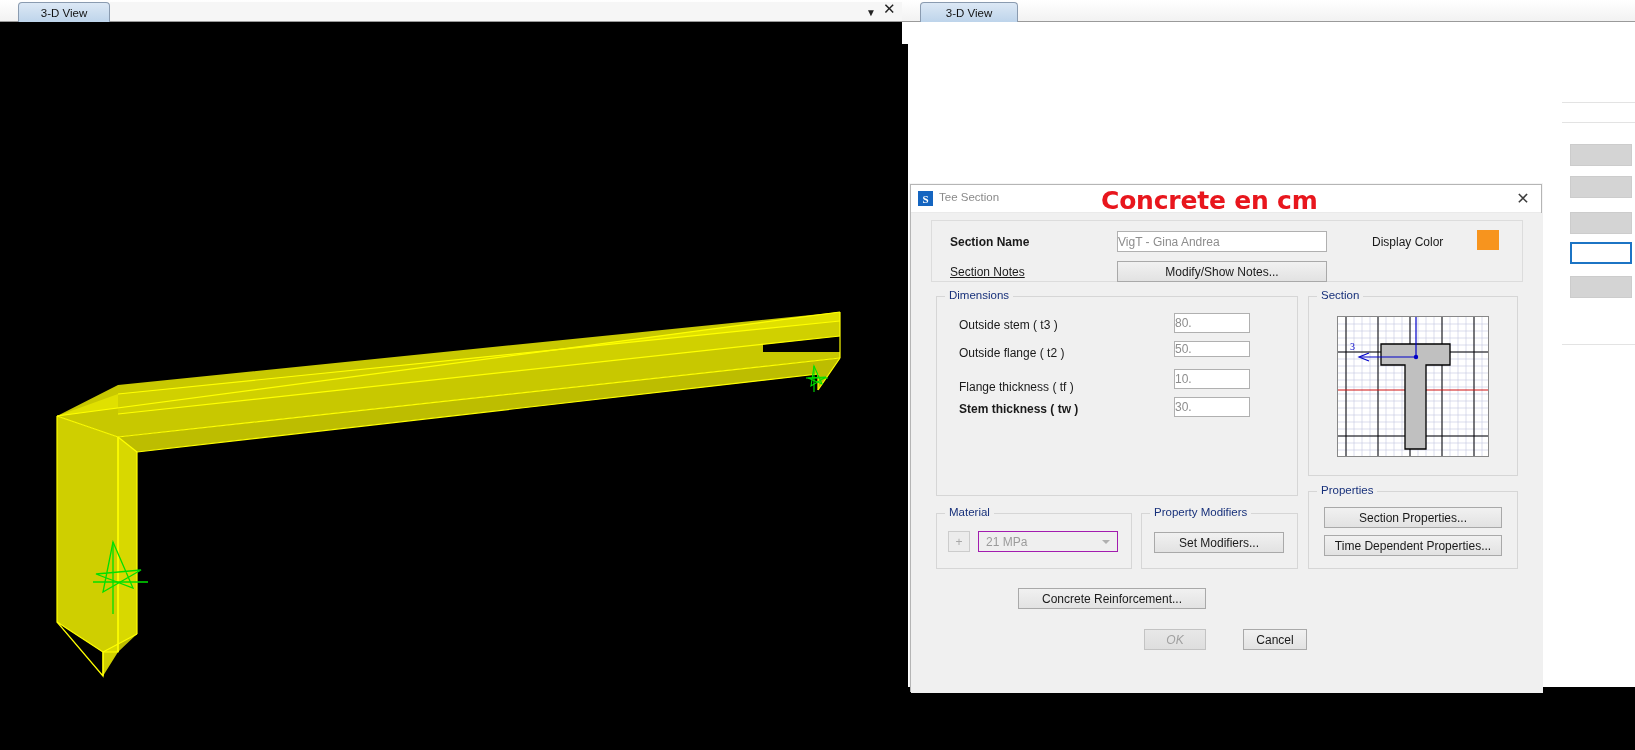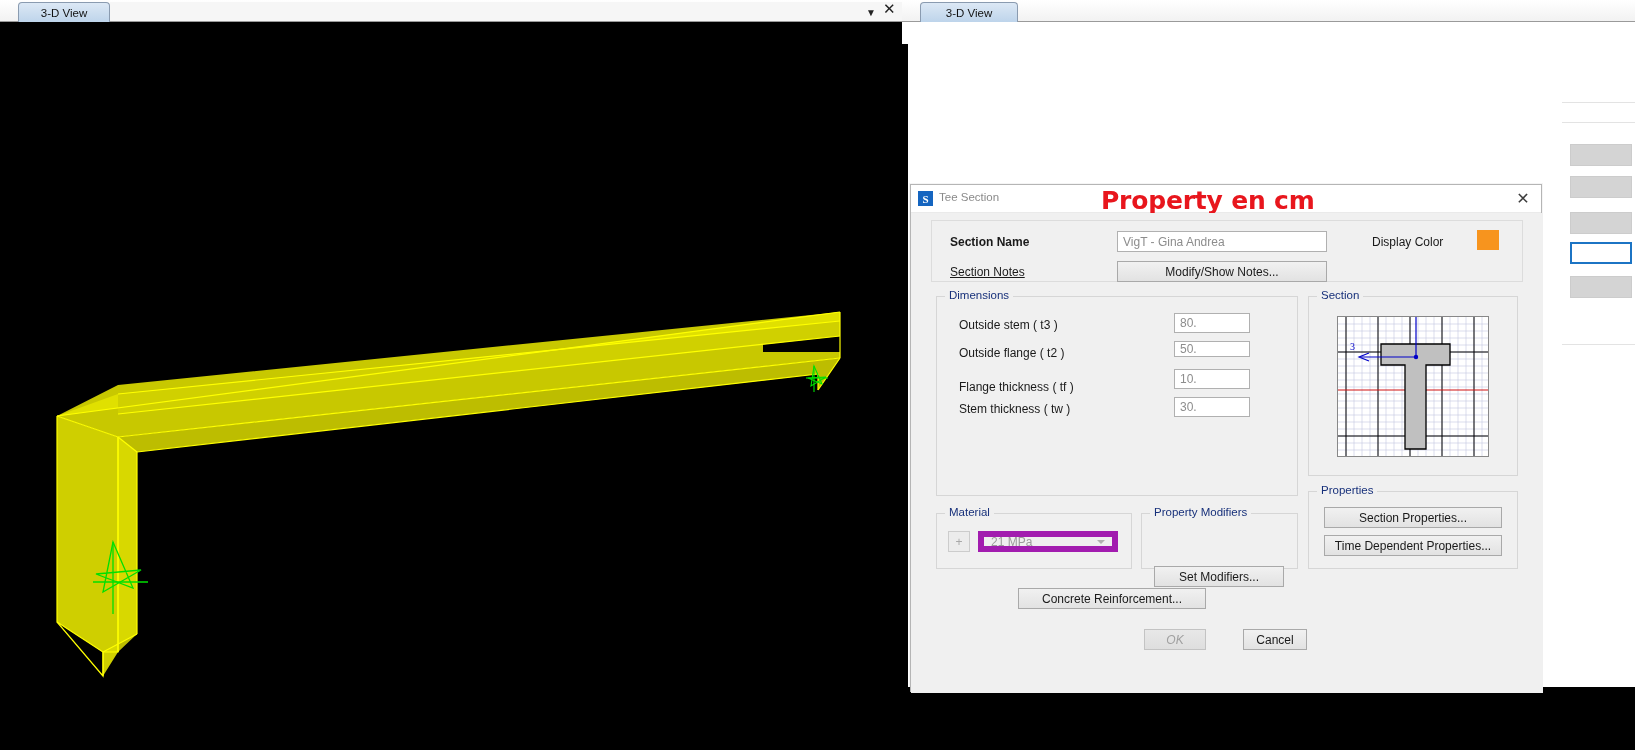--- a/index.html
+++ b/index.html
@@ -117,21 +117,21 @@
   
   .panel-top {
     position: absolute; left: 20px; top: 7px; width: 592px; height: 62px;
     background: #f0f0f0; border: 1px solid #dcdcdc;
   }
   .lbl { position: absolute; font-size: 12px; color: #1a1a1a; }
   .lbl.bold { font-weight: bold; }
 
   .textbox {
     position: absolute; background: #ffffff; border: 1px solid #b0b0b0;
-    font-size: 12px; color: #8d8d8d; padding-left: 5px;
+    font-size: 12px; color: #8d8d8d; 
     display: flex; align-items: center;
   }
   .btn {
     position: absolute;
     background: linear-gradient(#f1f1f1,#e2e2e2);
     border: 1px solid #a9a9a9;
     font-size: 12px; color: #1a1a1a;
     display: flex; align-items: center; justify-content: center;
   }
   .btn.disabled { color: #a0a0a0; background: linear-gradient(#e8e8e8,#dedede); border-color:#c3c3c3;font-style:italic; }
@@ -140,21 +140,21 @@
   
   .group {
     position: absolute; border: 1px solid #d6d6d6; background: transparent;
   }
   .group-title {
     position: absolute; font-size: 11.5px; color: #17307a; background:#f0f0f0;
     padding: 0 4px;
   }
 
   .combo {
-    position: absolute; background: #efefef; border: 6px solid #a21caf;
+    position: absolute; background: #efefef; border: 1px solid #a21caf;
     font-size: 12px; color: #9b9b9b; padding-left: 7px;
     display: flex; align-items: center; text-align: center;
   }
   .combo .caret {
     position:absolute; right: 7px; top: 50%; transform: translateY(-50%);
     width: 0; height: 0; border-left: 4px solid transparent;
     border-right: 4px solid transparent; border-top: 4px solid #b0b0b0;
   }
   .plusbtn {
     position:absolute; background:#ececec; border:1px solid #cccccc;
@@ -250,21 +250,21 @@
     </div>
 
     <div class="right-bottom-black"></div>
   </div>
 
   <div class="dialog">
 
     <div class="dlg-title">
       <div class="dlg-icon">S</div>
       <div class="dlg-title-text">Tee Section</div>
-      <div class="dlg-annot">Property en cm</div>
+      <div class="dlg-annot">Concrete en cm</div>
       <div class="dlg-close">✕</div>
     </div>
 
     <div class="dlg-body">
 
       <div class="panel-top">
         <div class="lbl bold" style="left:18px; top:14px;">Section Name</div>
         <div class="textbox" style="left:185px; top:10px; width:210px; height:21px;">VigT - Gina Andrea</div>
         <div class="lbl" style="left:440px; top:14px;">Display Color</div>
         <div class="swatch" style="left: 545px; top: 9px; width: 22px; height: 20px; background: rgb(247, 148, 30); border-color: rgb(247, 148, 30);"></div>
@@ -279,21 +279,21 @@
 
       <div class="lbl" style="left:48px; top:105px;">Outside stem  ( t3 )</div>
       <div class="textbox" style="left:263px; top:100px; width:76px; height:20px;">80.</div>
 
       <div class="lbl" style="left:48px; top:133px;">Outside flange  ( t2 )</div>
       <div class="textbox" style="left:263px; top:128px; width:76px; height:16px;">50.</div>
 
       <div class="lbl" style="left:48px; top:167px;">Flange thickness  ( tf )</div>
       <div class="textbox" style="left:263px; top:156px; width:76px; height:20px;">10.</div>
 
-      <div class="lbl" style="left:48px; top:189px;">Stem thickness  ( tw )</div>
+      <div class="lbl" style="left:48px; top:189px;font-weight:bold;">Stem thickness  ( tw )</div>
       <div class="textbox" style="left:263px; top:184px; width:76px; height:20px;">30.</div>
 
       <div class="group" style="left:397px; top:83px; width:210px; height:180px;"></div>
       <div class="group-title" style="left:406px; top:76px;">Section</div>
 
       <div class="section-graphic" style="left:426px; top:103px; width:152px; height:141px;">
         <svg width="152" height="141" viewBox="0 0 152 141">
 
           <g stroke="#c3c7e0" stroke-width="0.6">
             <line x1="8" y1="0" x2="8" y2="141"></line>
@@ -364,21 +364,21 @@
       <div class="group" style="left:25px; top:300px; width:196px; height:56px;"></div>
       <div class="group-title" style="left:34px; top:293px;">Material</div>
       <div class="plusbtn" style="left:37px; top:318px; width:22px; height:21px;">+</div>
       <div class="combo" style="left:67px; top:318px; width:140px; height:21px;">
         <span>21 MPa</span>
         <span class="caret"></span>
       </div>
 
       <div class="group" style="left:230px; top:300px; width:157px; height:56px;"></div>
       <div class="group-title" style="left:239px; top:293px;">Property Modifiers</div>
-      <div class="btn" style="left:243px; top:319px; width:130px; height:21px;margin-top:34px;">Set Modifiers...</div>
+      <div class="btn" style="left:243px; top:319px; width:130px; height:21px;">Set Modifiers...</div>
 
       <div class="group" style="left:397px; top:278px; width:210px; height:78px;"></div>
       <div class="group-title" style="left:406px; top:271px;">Properties</div>
       <div class="btn" style="left:413px; top:294px; width:178px; height:21px;">Section Properties...</div>
       <div class="btn" style="left:413px; top:322px; width:178px; height:21px;">Time Dependent Properties...</div>
 
       <div class="btn" style="left:107px; top:375px; width:188px; height:21px;">Concrete Reinforcement...</div>
 
       <div class="btn disabled" style="left:233px; top:416px; width:62px; height:21px;">OK</div>
       <div class="btn" style="left:332px; top:416px; width:64px; height:21px;">Cancel</div>

